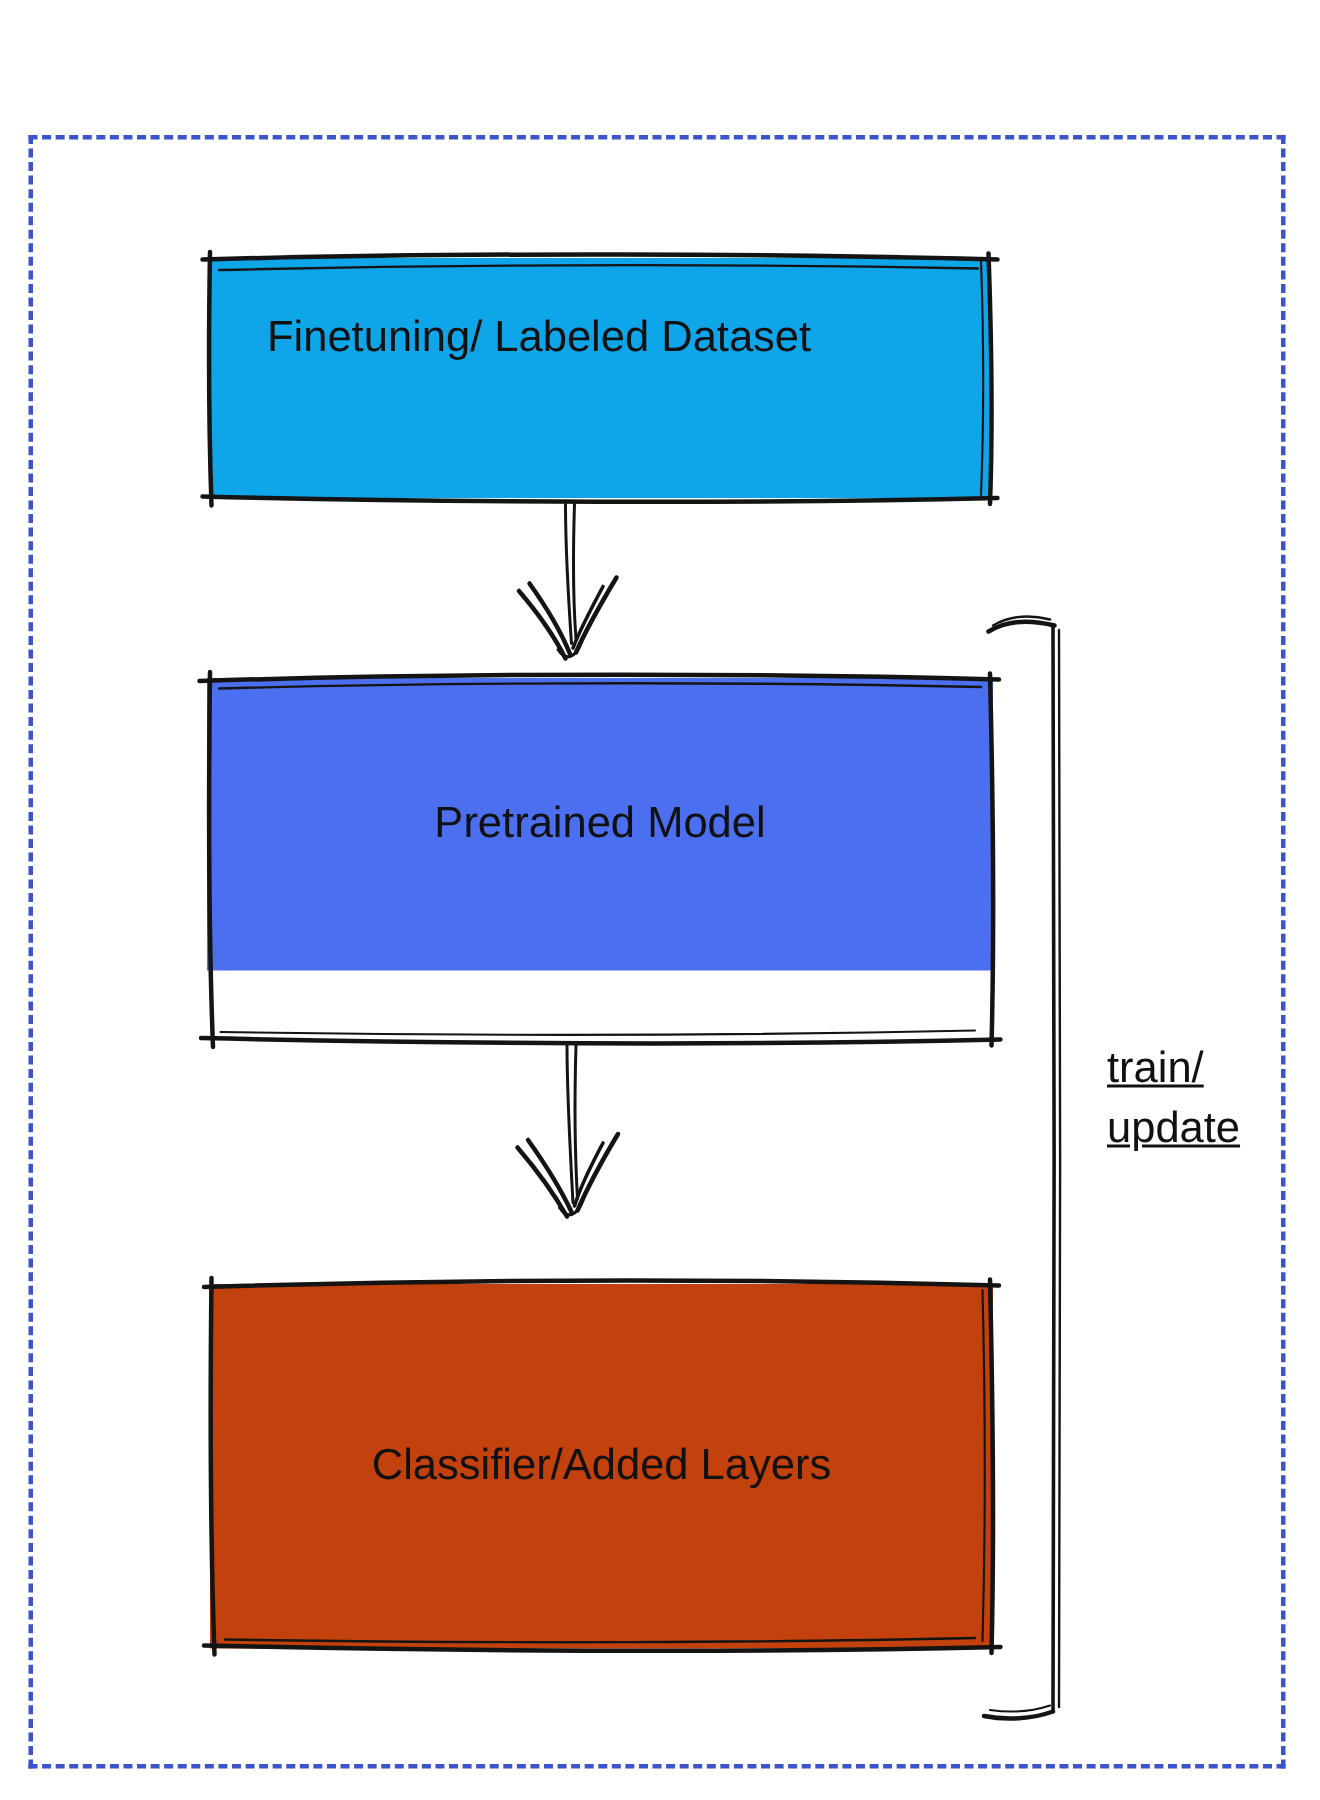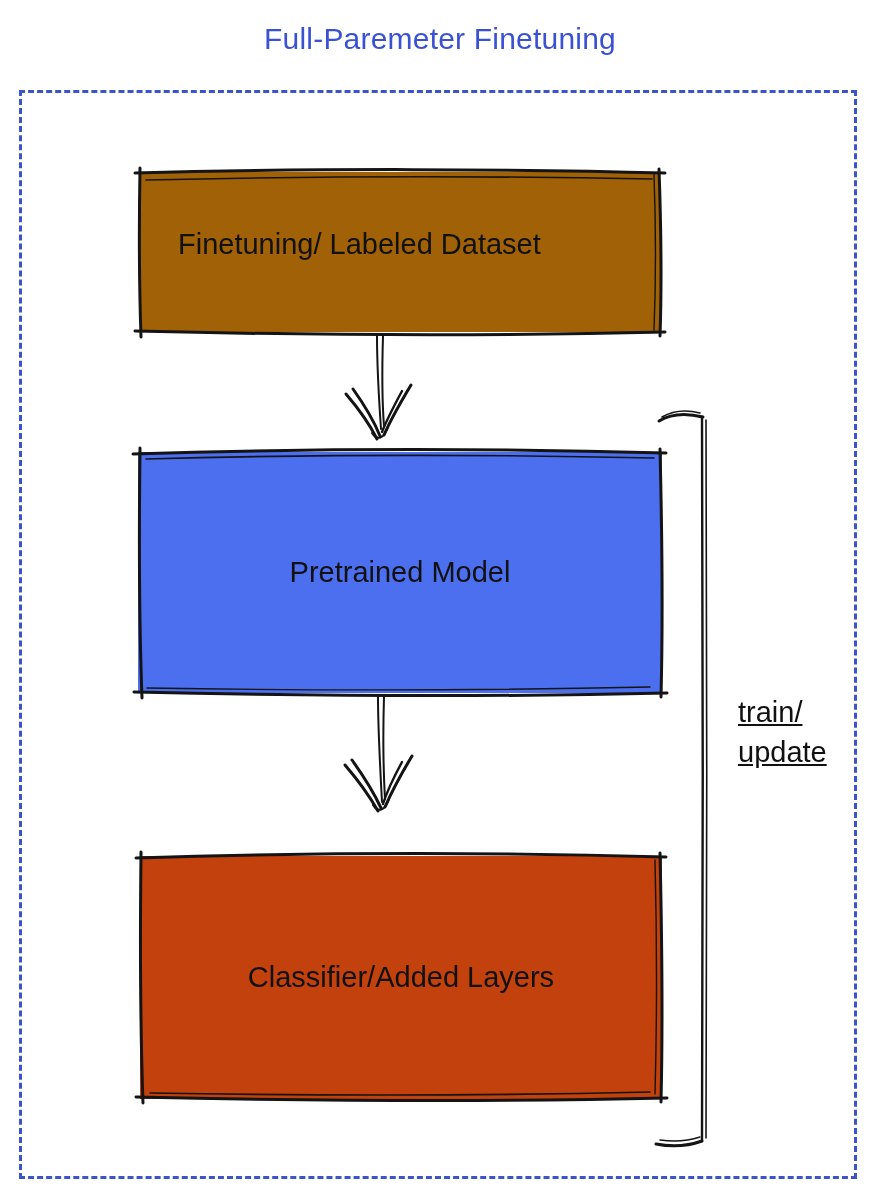--- a/index.html
+++ b/index.html
@@ -31,25 +31,25 @@
     border: 3px dashed #3C54CB;
   }
   .box {
     position: absolute;
     box-sizing: border-box;
     color: #111111;
     font-size: 29px;
   }
   .box-dataset {
     left: 140px; top: 172px; width: 520px; height: 160px;
-    background: #a16207;
-    padding: 56px 0 0 38px;
+    background: #0ea5e9;
+    padding: 37px 0 0 38px;
   }
   .box-pretrained {
-    left: 138px; top: 452px; width: 524px; height: 241px;
+    left: 138px; top: 452px; width: 524px; height: 195px;
     background: #4B6FEE;
     display: flex; align-items: center; justify-content: center;
   }
   .box-classifier {
     left: 140px; top: 856px; width: 522px; height: 243px;
     background: #c2410c;
     display: flex; align-items: center; justify-content: center;
   }
   .bracket-label {
     position: absolute;
@@ -70,21 +70,20 @@
     fill: none;
     stroke: #141414;
     stroke-linecap: round;
   }
 </style>
 </head>
 <body>
 
 <div class="canvas">
 
-  <div class="title">Full-Paremeter Finetuning</div>
 
   <div class="boundary"></div>
 
   <div class="box box-dataset">
     <span>Finetuning/ Labeled Dataset</span>
   </div>
 
   <div class="box box-pretrained">
     <span>Pretrained Model</span>
   </div>

